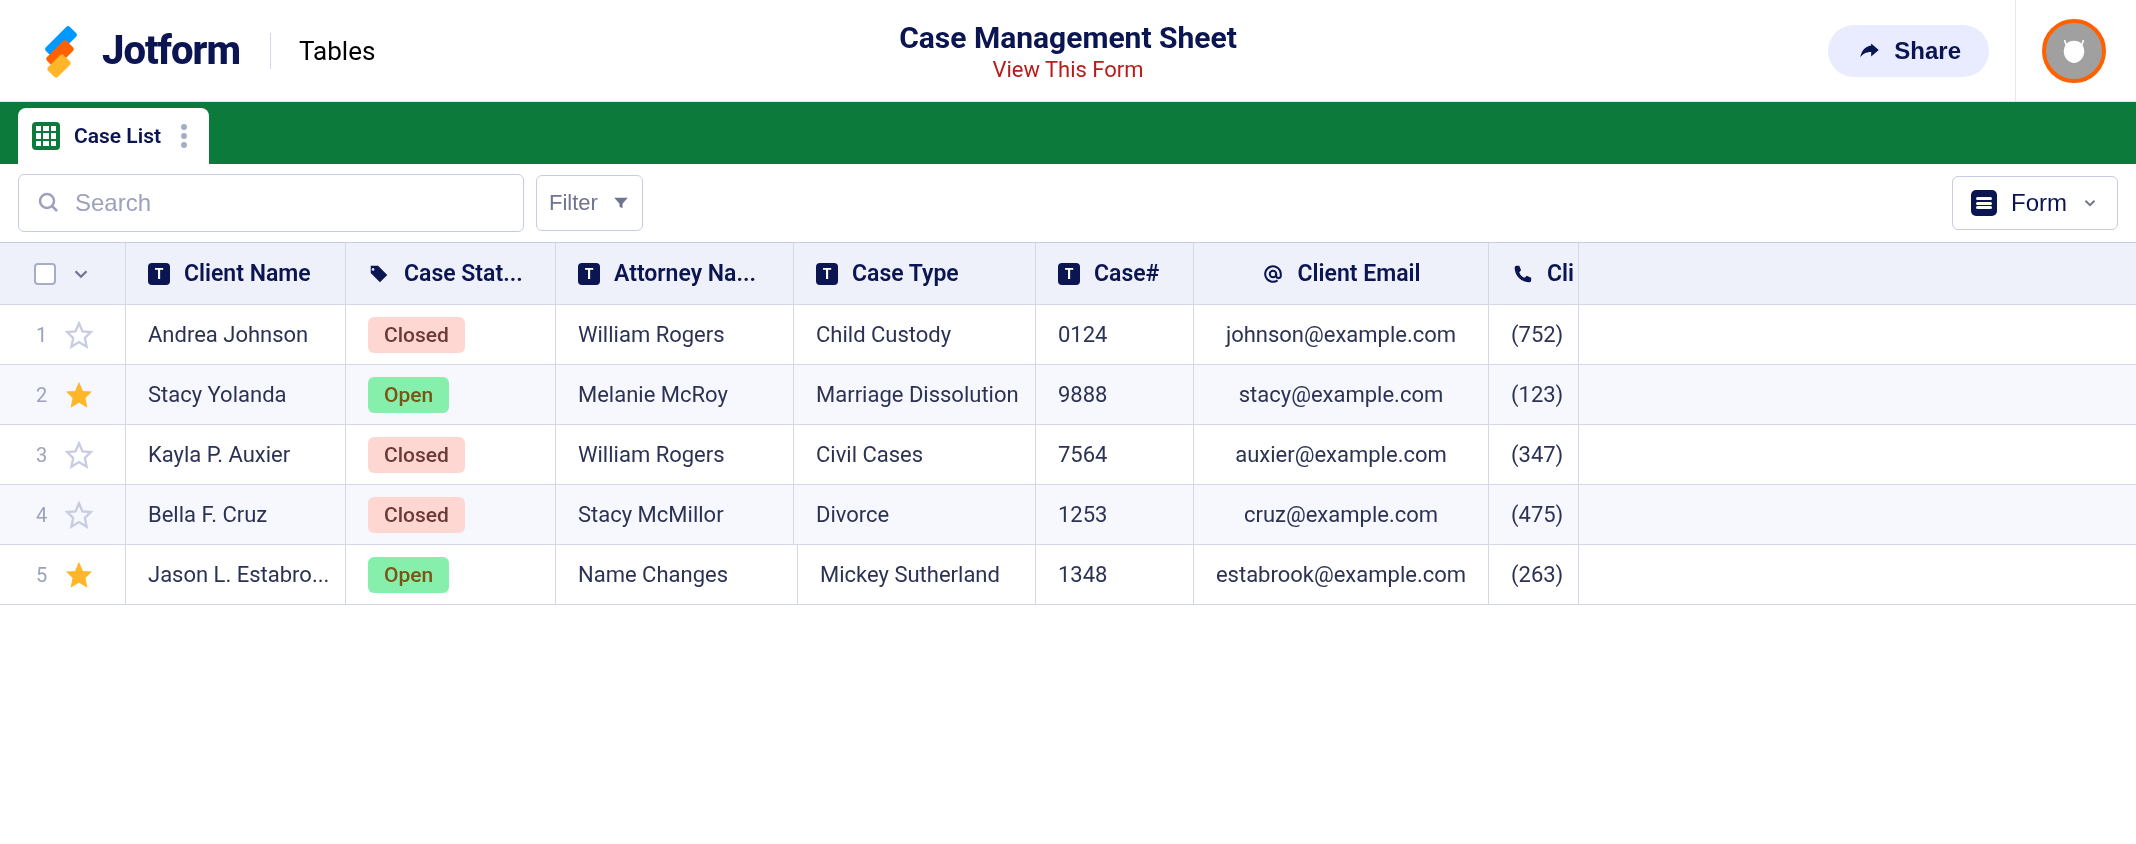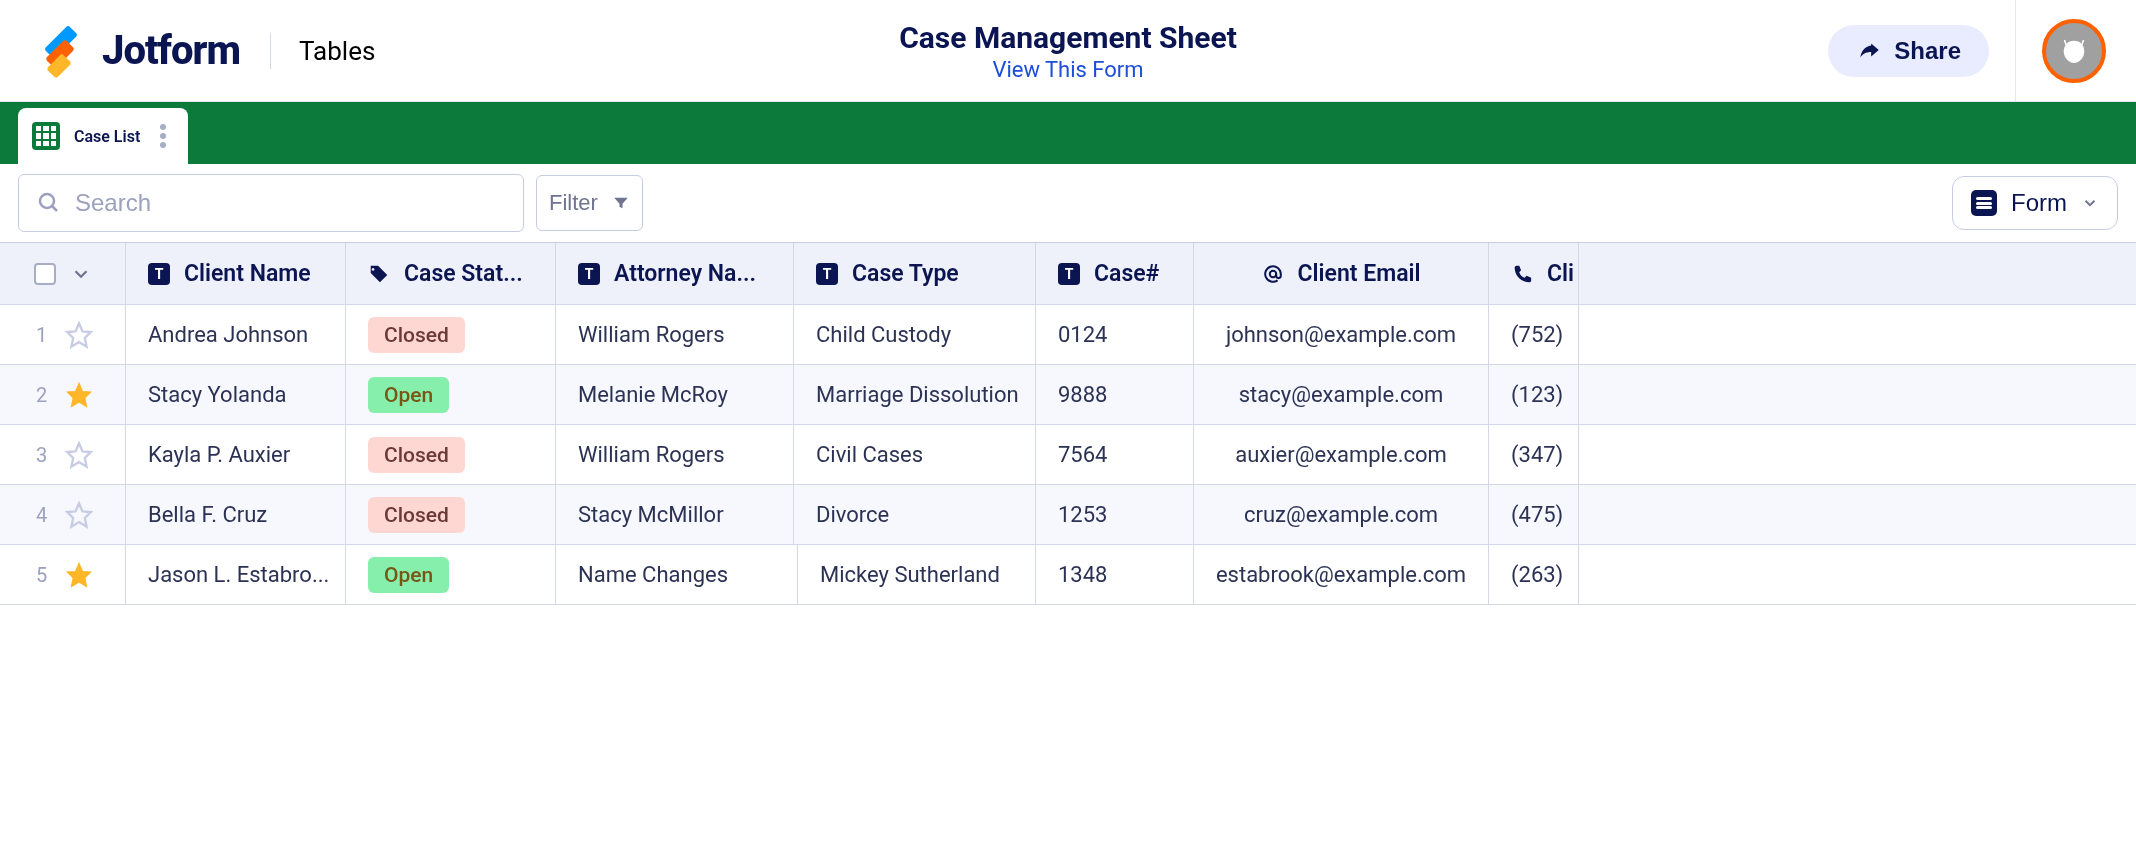--- a/index.html
+++ b/index.html
@@ -12,44 +12,44 @@
   .logo-mark { width: 44px; height: 44px; position: relative; }
   .logo-mark .bar { position: absolute; border-radius: 3px; height: 14px; transform: rotate(-45deg); }
   .logo-mark .b1 { width: 34px; background: #0099ff; top: 6px; left: 4px; }
   .logo-mark .b2 { width: 28px; background: #ff6100; top: 18px; left: 6px; }
   .logo-mark .b3 { width: 22px; background: #ffb629; top: 30px; left: 8px; }
   .logo-text { font-size: 40px; font-weight: 800; color: #0a1551; letter-spacing: -1px; }
   .vr { width: 1px; height: 36px; background: #d4d7e8; margin: 0 28px 0 30px; }
   .tables-label { font-size: 26px; color: #000000; text-align: right; }
   .center-block { position: absolute; left: 50%; transform: translateX(-50%); text-align: center; }
   .title { font-size: 30px; font-weight: 700; color: #0a1551; }
-  .view-link { font-size: 22px; color: #1d4ed8; text-decoration: none; display: inline-block; margin-top: 2px; cursor: pointer; }
+  .view-link { font-size: 22px; color: #b91c1c; text-decoration: none; display: inline-block; margin-top: 2px; cursor: pointer; }
   .right-block { margin-left: auto; display: flex; align-items: center; gap: 26px; }
   .share-btn { display: flex; align-items: center; gap: 12px; background: #e9ecff; border-radius: 28px; padding: 12px 28px; cursor: pointer; border: none; font-size: 24px; font-weight: 600; color: #0a1551; }
   .share-btn svg { width: 26px; height: 26px; }
   .vr2 { width: 1px; height: 102px; background: #e3e6f5; }
   .avatar { width: 64px; height: 64px; border-radius: 50%; border: 4px solid #ff6100; background: #a0a0a0; display: flex; align-items: center; justify-content: center; cursor: pointer; }
   .avatar svg { width: 38px; height: 38px; fill: #fff; }
 
   
   .tabbar { height: 62px; background: #0b7a3a; display: flex; align-items: flex-end; padding-left: 18px; }
   .tab { background: #fff; border-radius: 8px 8px 0 0; height: 56px; display: flex; align-items: center; padding: 0 20px 0 14px; gap: 14px; cursor: pointer; }
   .tab .grid-ic { width: 28px; height: 28px; background: #0b7a3a; border-radius: 4px; display: grid; grid-template-columns: 1fr 1fr 1fr; grid-template-rows: 1fr 1fr 1fr; gap: 2px; padding: 4px; }
   .tab .grid-ic span { background: #fff; }
-  .tab-label { font-size: 16px; font-weight: 600; color: #0a1551; }
+  .tab-label { font-size: 21px; font-weight: 600; color: #0a1551; }
   .tab-menu { width: 8px; height: 24px; display: flex; flex-direction: column; justify-content: space-between; cursor: pointer; margin-left: 6px; }
   .tab-menu span { width: 6px; height: 6px; background: #a8adc6; border-radius: 50%; }
 
   
   .toolrow { height: 78px; display: flex; align-items: center; padding: 14px 18px; gap: 12px; }
   .search-box { flex: 0 0 506px; height: 58px; border: 1px solid #c8cce3; border-radius: 6px; display: flex; align-items: center; padding: 0 18px; gap: 14px; }
   .search-box input { border: none; outline: none; font-size: 24px; color: #6f7490; flex: 1; background: transparent; }
   .search-box input::placeholder { color: #9ca1bd; }
   .filter-btn { height: 56px; border: 1px solid #c8cce3; border-radius: 6px; padding: 0 12px; display: flex; align-items: center; gap: 14px; font-size: 22px; color: #6f7490; cursor: pointer; background: #fff; }
-  .form-btn { margin-left: auto; height: 54px; border: 1px solid #c8cce3; border-radius: 12px; padding: 0 18px; display: flex; align-items: center; gap: 14px; font-size: 24px; font-weight: 500; color: #0a1551; cursor: pointer; background: #fff; }
+  .form-btn { margin-left: auto; height: 54px; border: 1px solid #c8cce3; border-radius: 6px; padding: 0 18px; display: flex; align-items: center; gap: 14px; font-size: 24px; font-weight: 500; color: #0a1551; cursor: pointer; background: #fff; }
   .form-btn .ic { width: 26px; height: 26px; background: #0a1551; border-radius: 5px; display: flex; flex-direction: column; justify-content: space-evenly; padding: 5px; }
   .form-btn .ic span { height: 3px; background: #fff; border-radius: 2px; }
 
   
   .tbl { flex: 1; overflow: hidden; border-top: 1px solid #c8cce3; }
   .thead, .trow { display: flex; border-bottom: 1px solid #d4d7e8; }
   .thead { background: #eef0fa; height: 62px; }
   .trow { height: 60px; }
   .trow:nth-child(even) { background: #f7f8fd; }
   .cell { border-right: 1px solid #d4d7e8; display: flex; align-items: center; padding: 0 22px; font-size: 22px; color: #2c3254; overflow: hidden; white-space: nowrap; text-overflow: ellipsis; }

